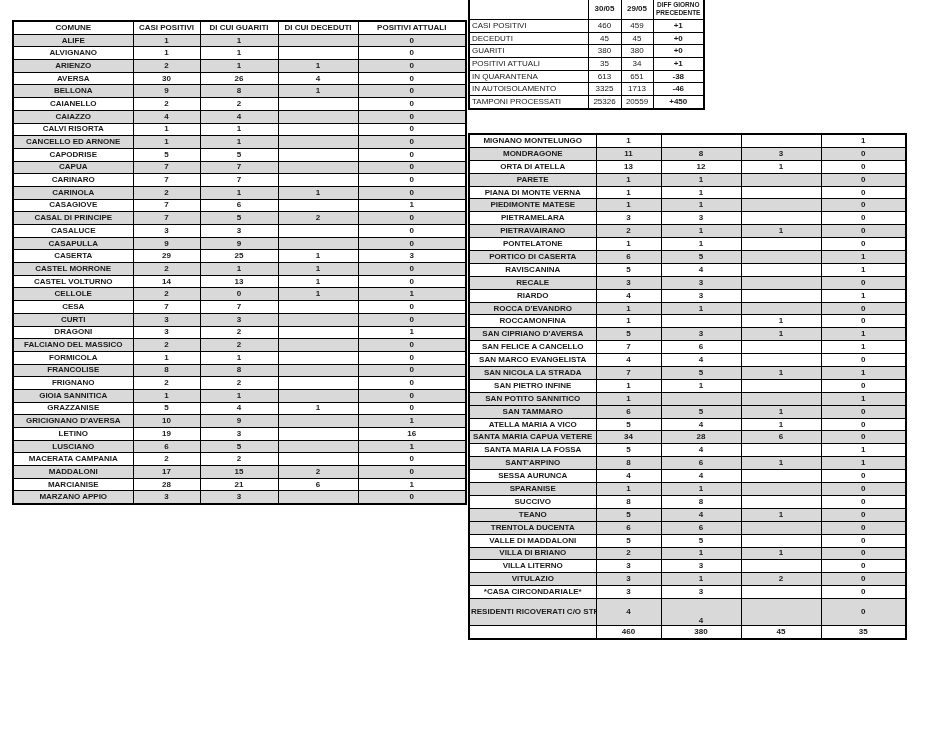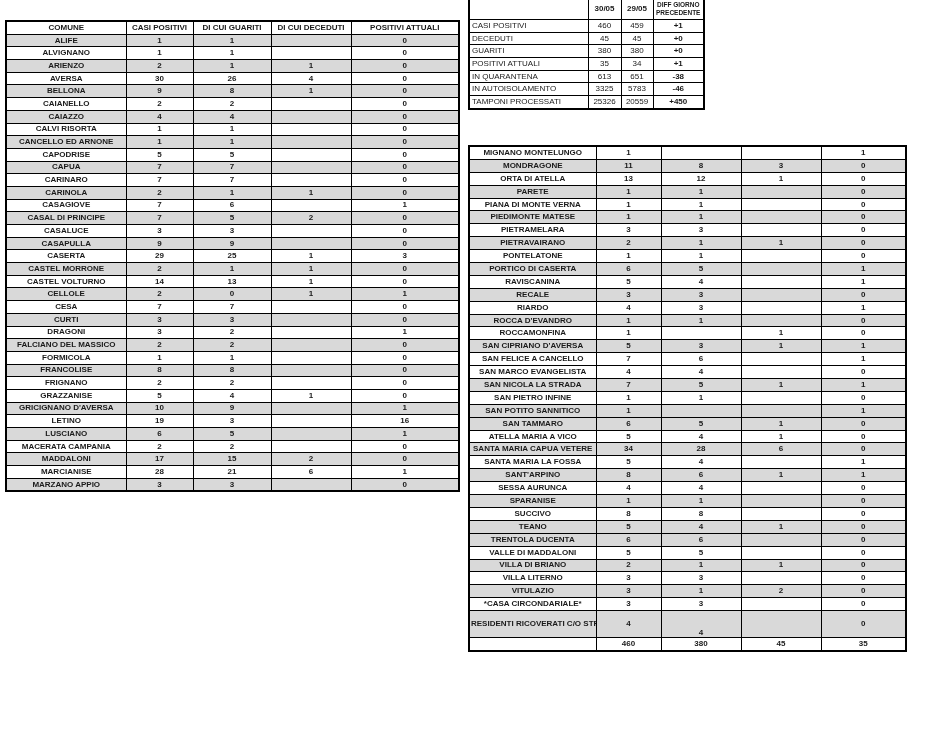--- a/index.html
+++ b/index.html
@@ -5,22 +5,22 @@
   html,body{margin:0;padding:0;}
   body{
     width:937px;height:736px;background:#ffffff;position:relative;overflow:hidden;
     font-family:"Liberation Sans", sans-serif;color:#1a1a1a;
   }
   .tbl{border-collapse:collapse;table-layout:fixed;position:absolute;background:#fff;border:2px solid #000;}
   .tbl td{
     border:1px solid #000;font-size:8px;line-height:1;text-align:center;
     padding:0 1px;height:11.7px;overflow:hidden;white-space:nowrap;vertical-align:middle;
   }
-  .left-tbl{left:5px;top:20px;width:453px;font-weight:700;}
-  .right-tbl{left:468px;top:145px;width:437px;font-weight:700;}
+  .left-tbl{left:12px;top:20px;width:453px;font-weight:700;}
+  .right-tbl{left:468px;top:133px;width:437px;font-weight:700;}
   .right-tbl td{height:11.9px;}
   .summary-tbl{left:468px;top:-3px;width:235px;font-weight:400;}
   tr.gray td{background:#d9d9d9;}
   td.hd{font-weight:700;}
   .summary-tbl td.hd{height:20px;}
   .summary-tbl td.hd-small{font-weight:700;font-size:6.5px;line-height:1.2;white-space:normal;height:20px;}
   .summary-tbl td.lbl{text-align:left;padding-left:2px;}
   .summary-tbl td.diff{font-weight:700;}
   .summary-tbl td.noborder{border:none;background:#fff;}
   .right-tbl tr.tall td{height:26px;}
@@ -235,20 +235,27 @@
         <td></td>
         <td>0</td>
       </tr>
       <tr>
         <td>FRIGNANO</td>
         <td>2</td>
         <td>2</td>
         <td></td>
         <td>0</td>
       </tr>
+      <tr class="gray">
+        <td>GIOIA SANNITICA</td>
+        <td>1</td>
+        <td>1</td>
+        <td></td>
+        <td>0</td>
+      </tr>
       <tr>
         <td>GRAZZANISE</td>
         <td>5</td>
         <td>4</td>
         <td>1</td>
         <td>0</td>
       </tr>
       <tr class="gray">
         <td>GRICIGNANO D'AVERSA</td>
         <td>10</td>
@@ -341,21 +348,21 @@
       </tr>
       <tr>
         <td class="lbl">IN QUARANTENA</td>
         <td>613</td>
         <td>651</td>
         <td class="diff">-38</td>
       </tr>
       <tr>
         <td class="lbl">IN AUTOISOLAMENTO</td>
         <td>3325</td>
-        <td>5783</td>
+        <td>1713</td>
         <td class="diff">-46</td>
       </tr>
       <tr>
         <td class="lbl">TAMPONI PROCESSATI</td>
         <td>25326</td>
         <td>20559</td>
         <td class="diff">+450</td>
       </tr>
     </tbody>
 </table>

